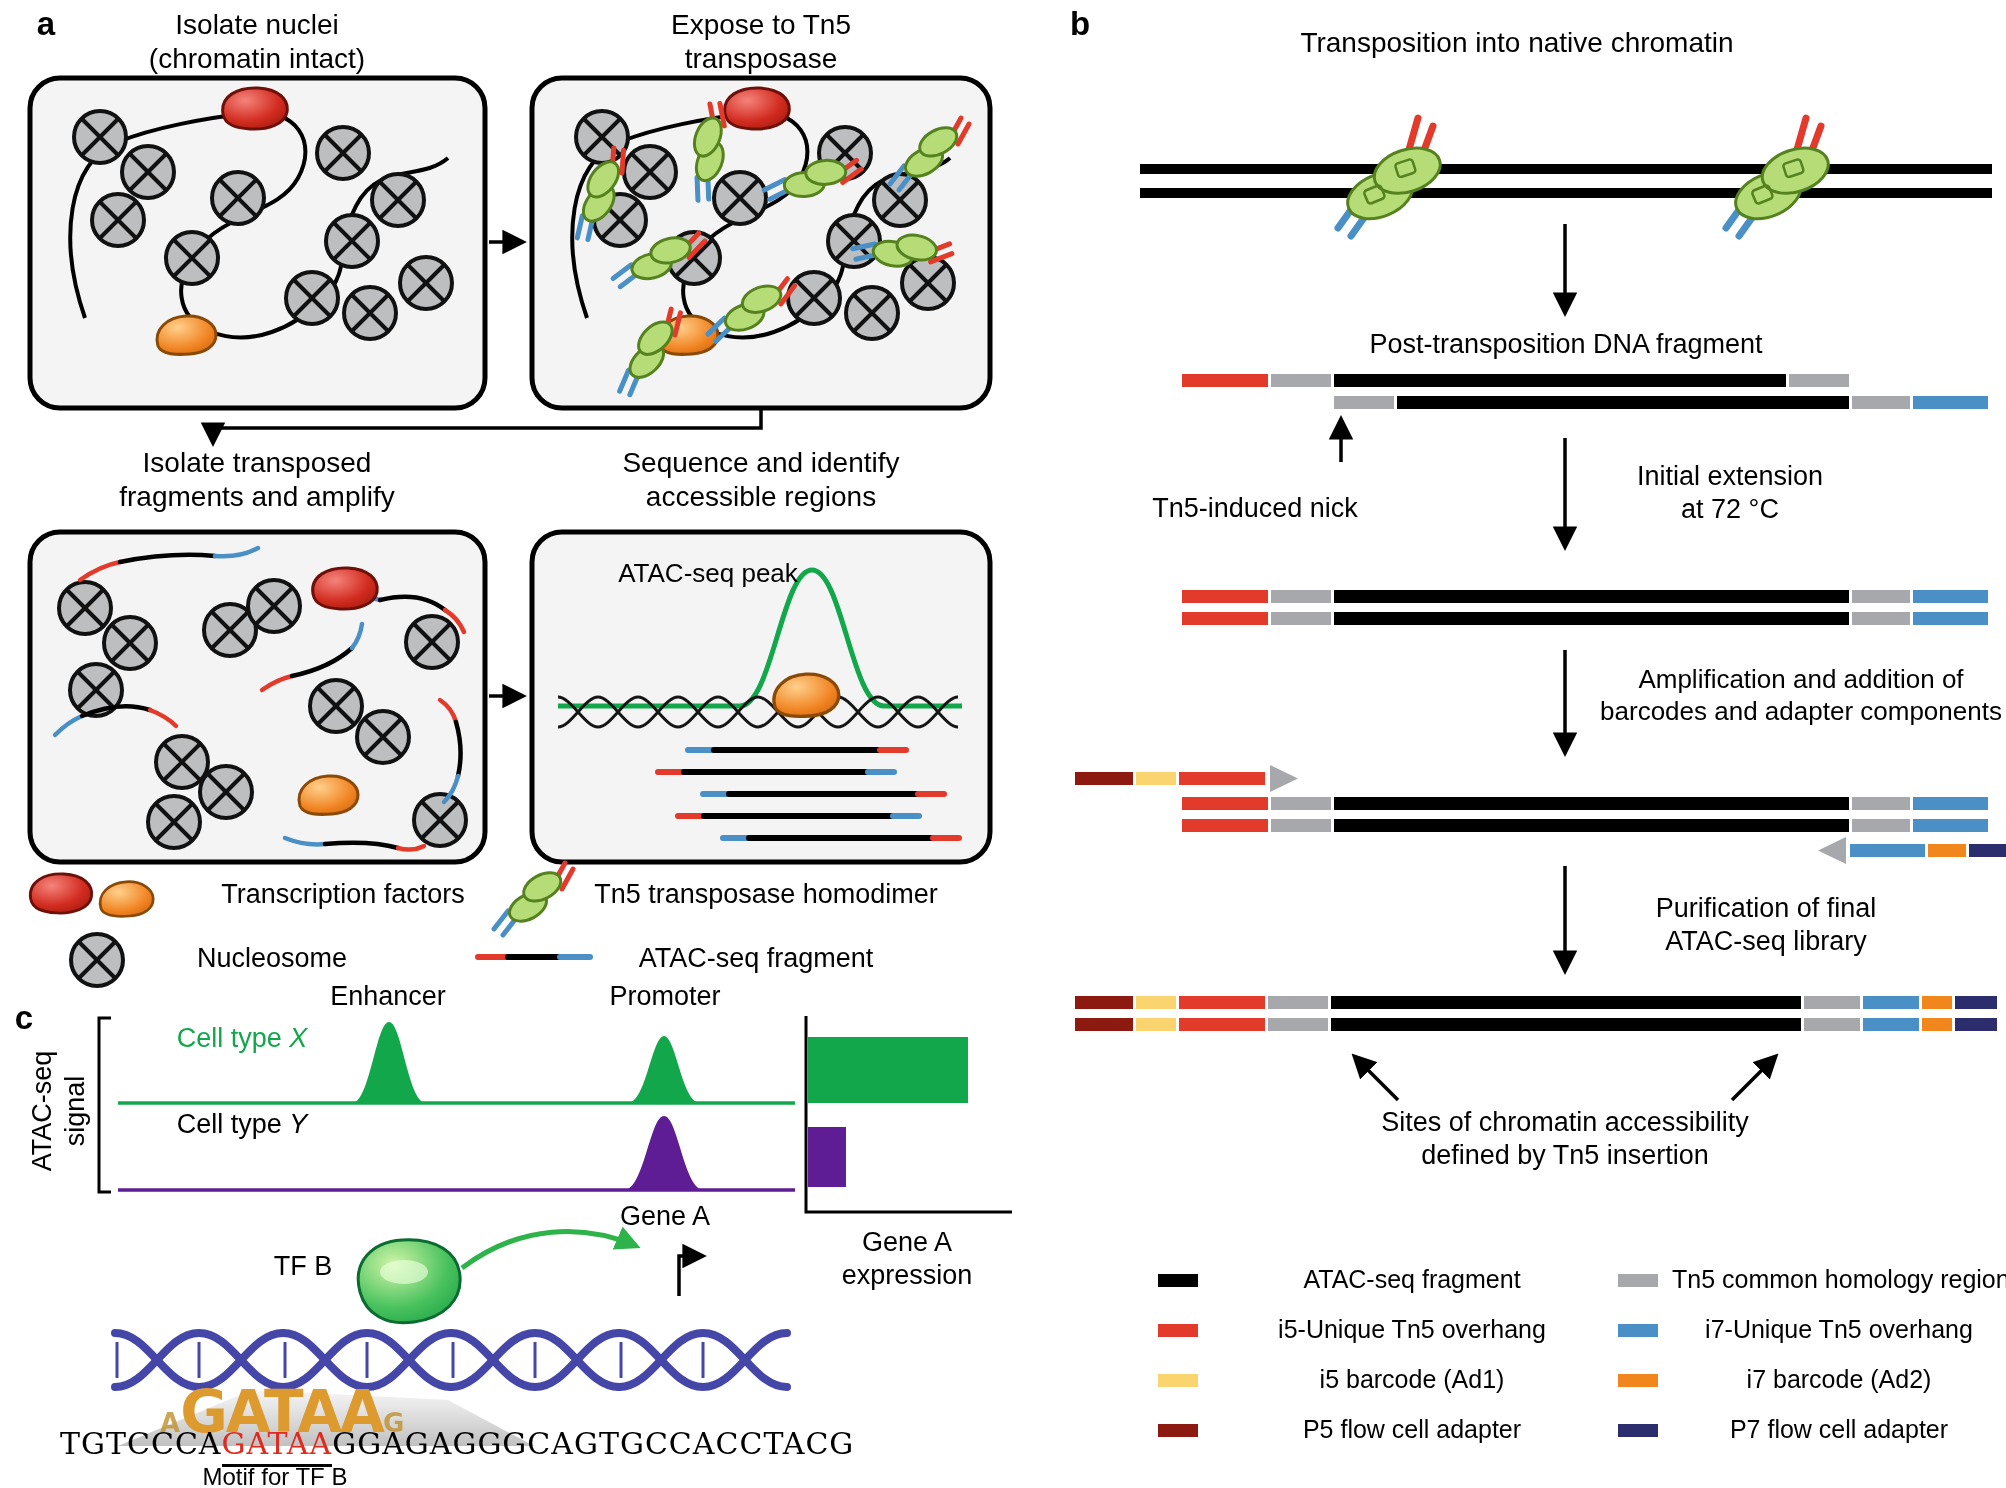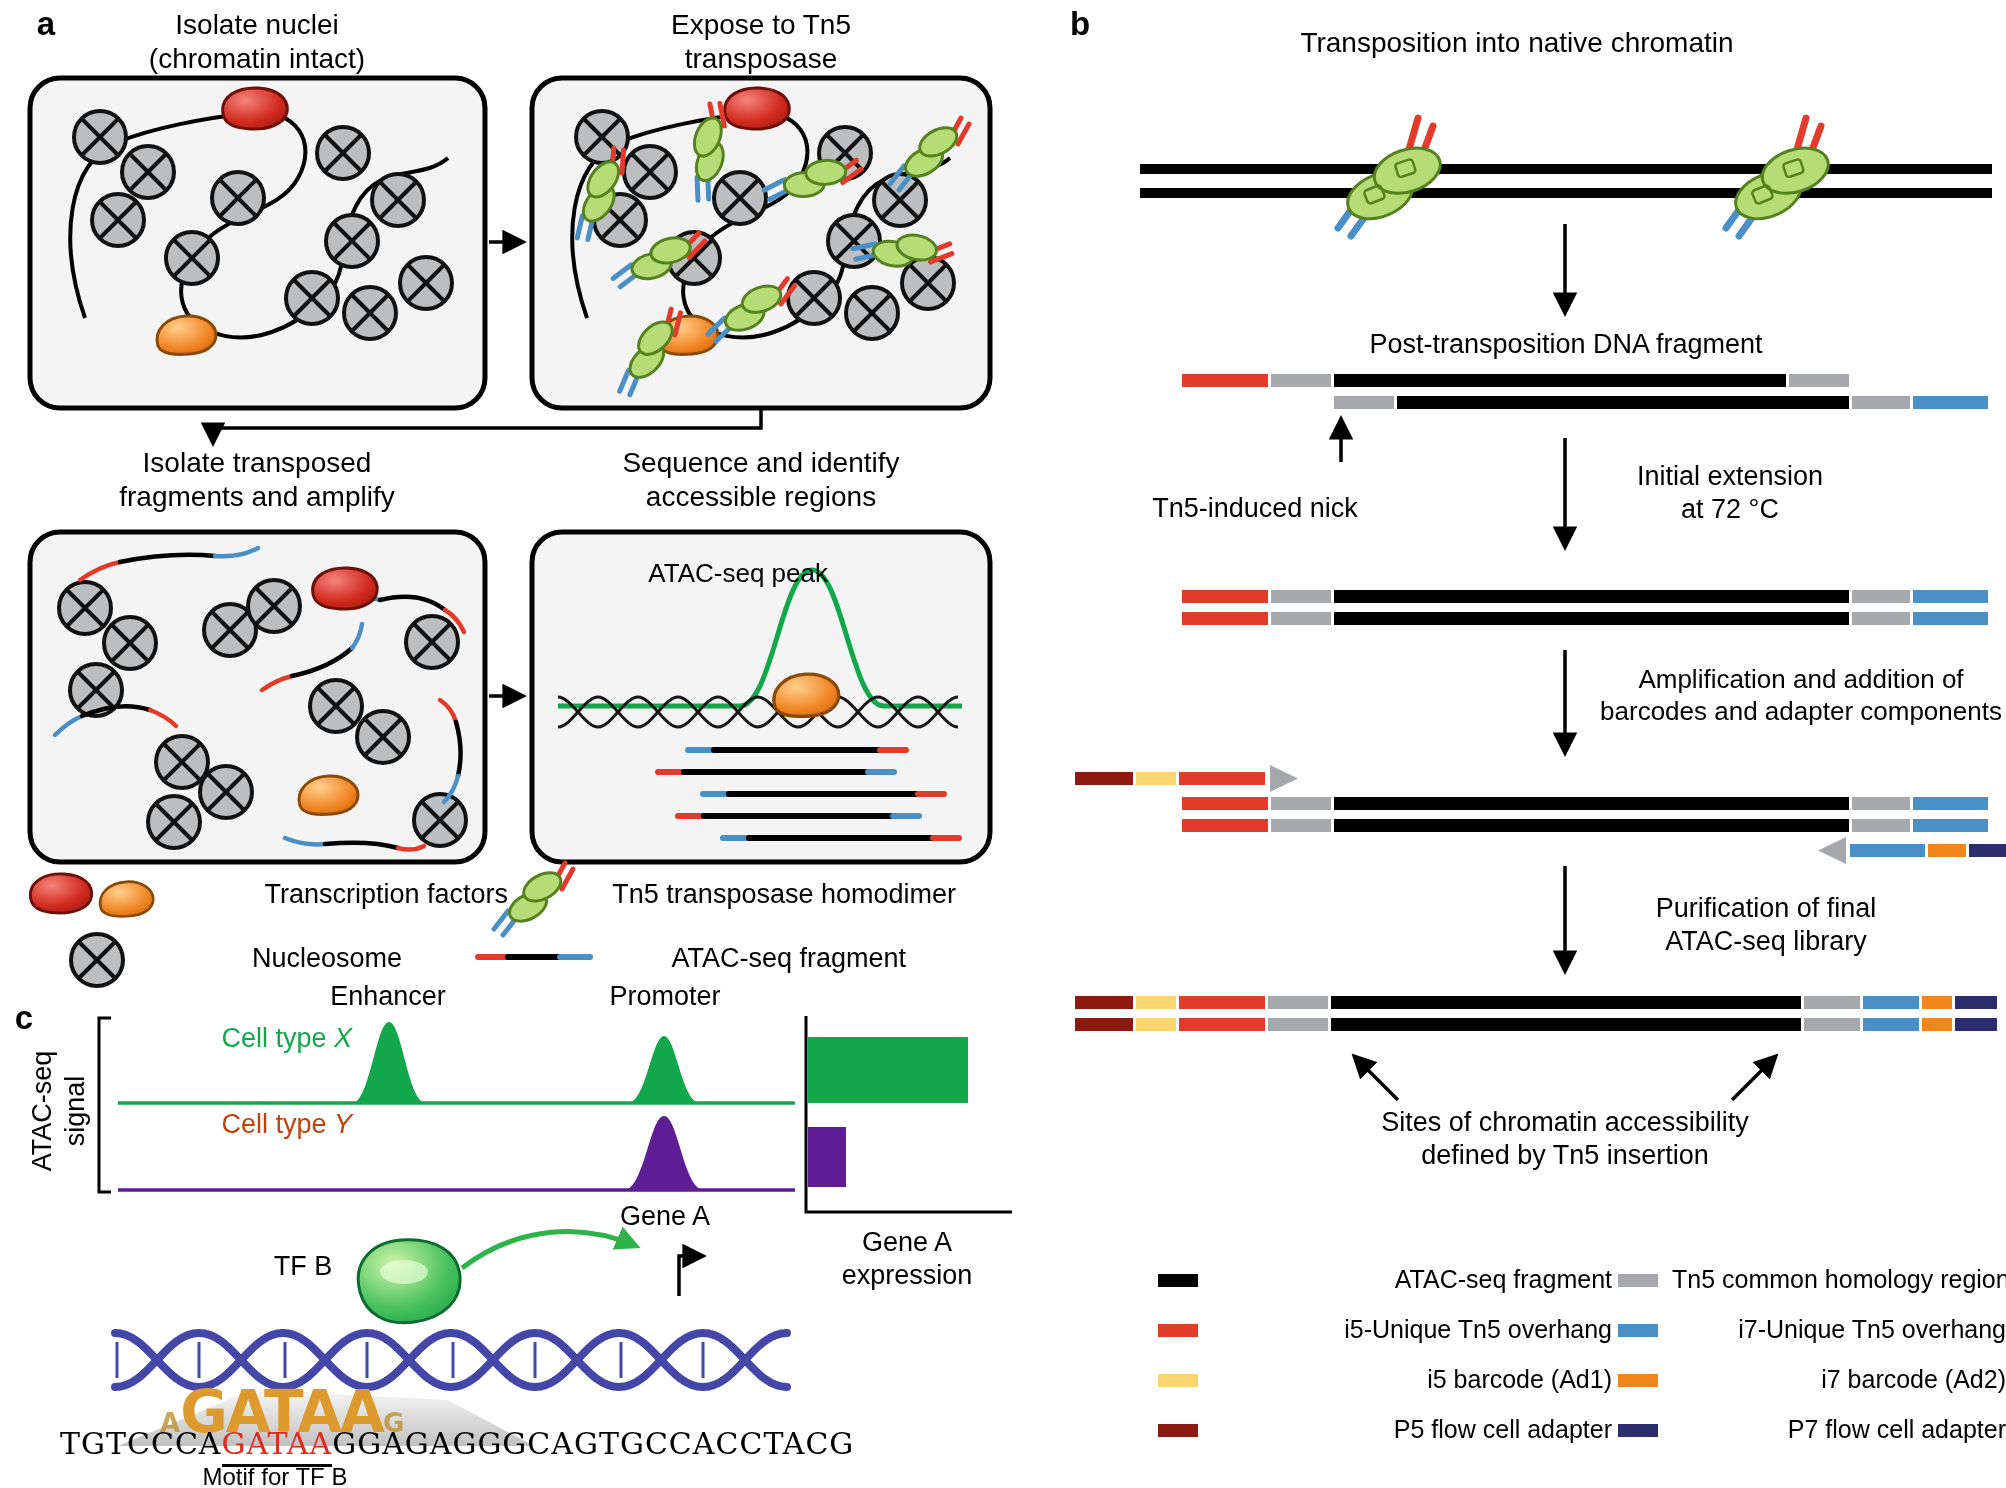--- a/index.html
+++ b/index.html
@@ -6,24 +6,24 @@
   html,body{background:#fff}
   #fig{position:relative;width:2006px;height:1488px;background:#fff;overflow:hidden;
        font-family:"Liberation Sans",sans-serif;color:#000}
   svg.layer{position:absolute;left:0;top:0}
   .lbl{position:absolute;font-size:27px;line-height:1.22;text-align:center;white-space:pre-line;z-index:2}
   .t28{font-size:28px}
   .t26{font-size:26px}
   .t25{font-size:25px}
   .t24{font-size:24px}
   .plabel{font-size:33px;font-weight:bold}
-  .leftal{text-align:right}
+  .leftal{text-align:center}
   .nw{white-space:nowrap}
   .green{color:#12a74a}
-  .purple{color:#c2410c}
+  .purple{color:#000000}
   .it{font-style:italic}
   .ylab{transform:rotate(-90deg);transform-origin:center}
   .bar{position:absolute;z-index:1}
   .seq{position:absolute;z-index:2;font-family:"DejaVu Serif",serif;font-weight:normal;
        font-size:30px;letter-spacing:1px;white-space:nowrap}
   .seq .motif{color:#e02a1f;border-bottom:3px solid #000;padding-bottom:3px}
   .logo{position:absolute;z-index:2;display:inline-flex;align-items:baseline;
         font-family:"DejaVu Sans",sans-serif;font-weight:bold;color:#dd9a2e}
   .logo .big{font-size:58px;letter-spacing:-2px}
   .logo .sm{font-size:26px;color:#c0912f;opacity:.8}

